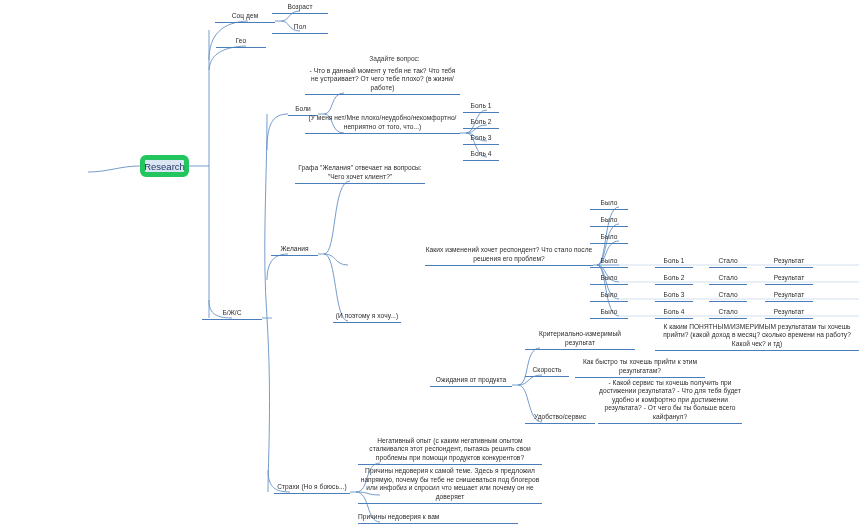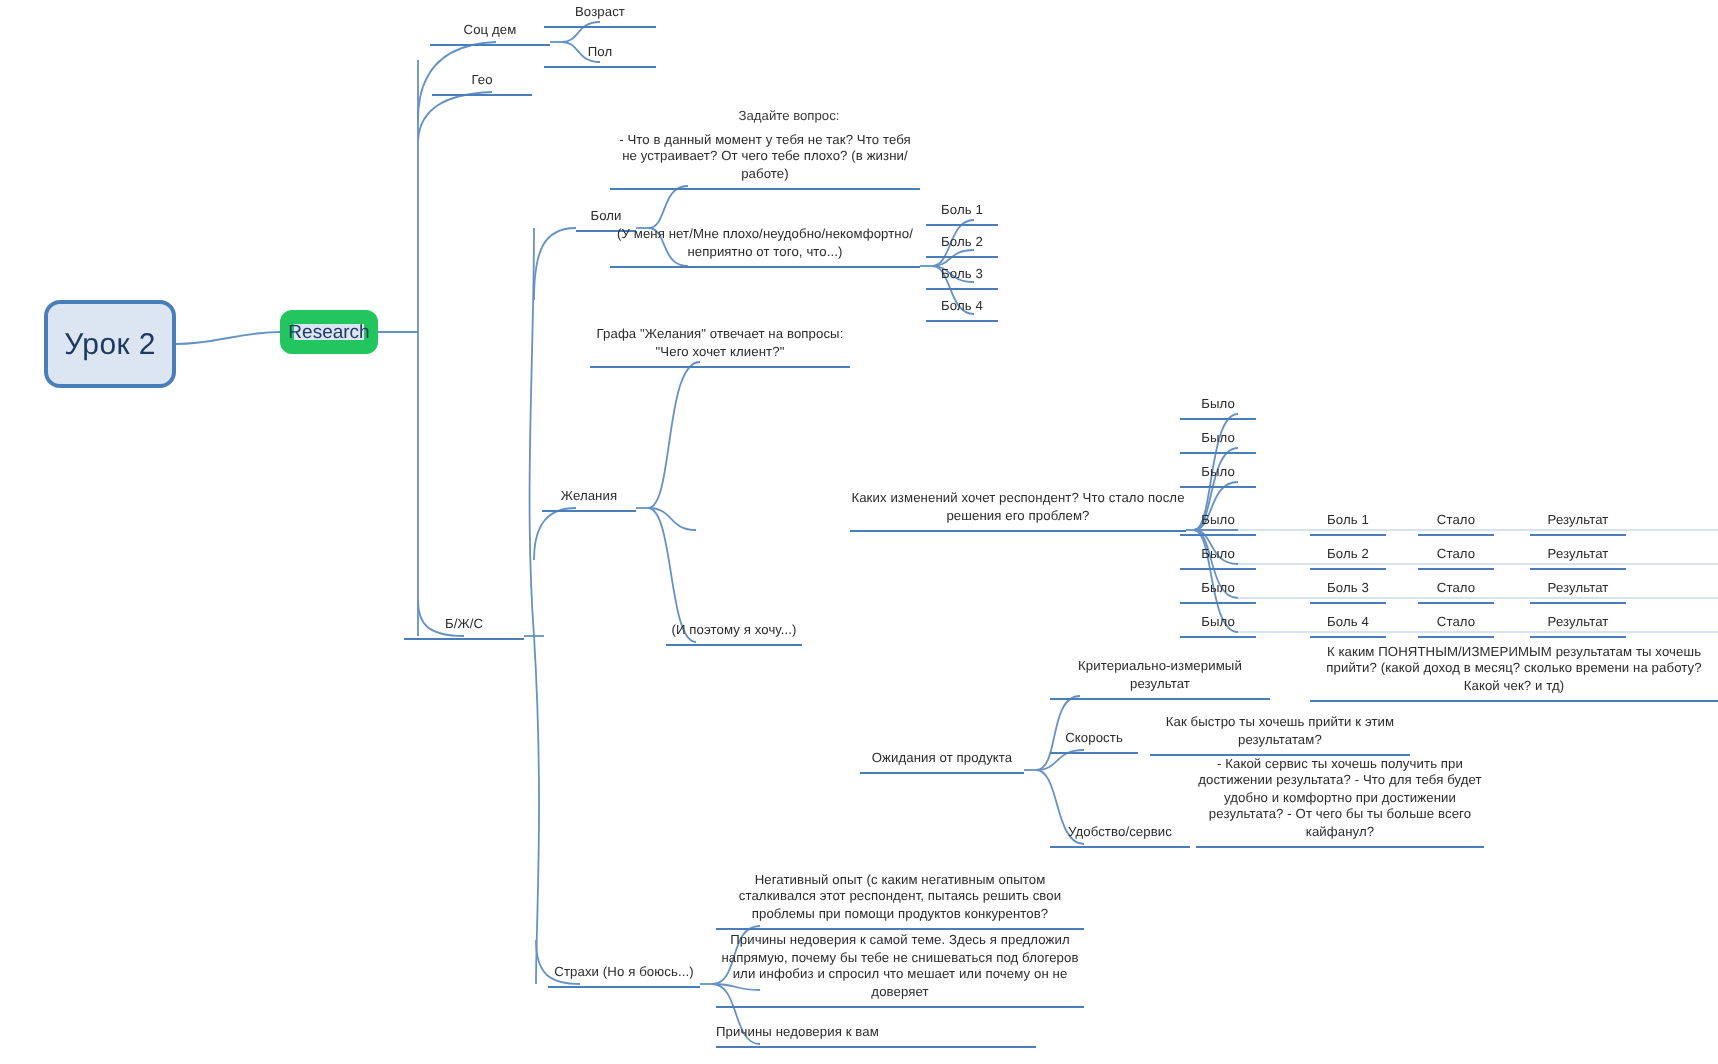--- a/index.html
+++ b/index.html
@@ -35,21 +35,21 @@
     font-size: 15px;
     display: flex;
     align-items: center;
     justify-content: center;
     letter-spacing: .2px;
   }
   
   .pill-node {
     position: absolute;
     background: #dce6f2;
-    border: 7px solid #22c55e;
+    border: 5px solid #22c55e;
     border-radius: 6px;
     color: #1f3864;
     font-size: 9.5px;
     display: flex;
     align-items: center;
     justify-content: center;
   }
   
   .topic {
     position: absolute;
@@ -143,21 +143,20 @@
 
       <path d="M268 470 C 268 488, 276 492, 290 492"></path>
       <path d="M350 492 L 356 492"></path>
       <path d="M356 492 C 370 492, 364 463, 380 463"></path>
       <path d="M356 492 C 370 492, 366 495, 380 495"></path>
       <path d="M356 492 C 370 492, 366 522, 380 522"></path>
 
     </g>
   </svg>
 
-  <div class="root-node" style="left:22px; top:150px; width:66px; height:44px;">Урок 2</div>
 
   <div class="pill-node" style="left:140px; top:155px; width:49px; height:22px;">Research</div>
 
   <div class="topic" style="left:215px; top:10px; width:60px; height:13px;">Соц дем</div>
 
   <div class="topic" style="left:272px; top:2px; width:56px; height:12px;">Возраст</div>
 
   <div class="topic" style="left:272px; top:22px; width:56px; height:12px;">Пол</div>
 
   <div class="topic" style="left:216px; top:36px; width:50px; height:12px;">Гео</div>

